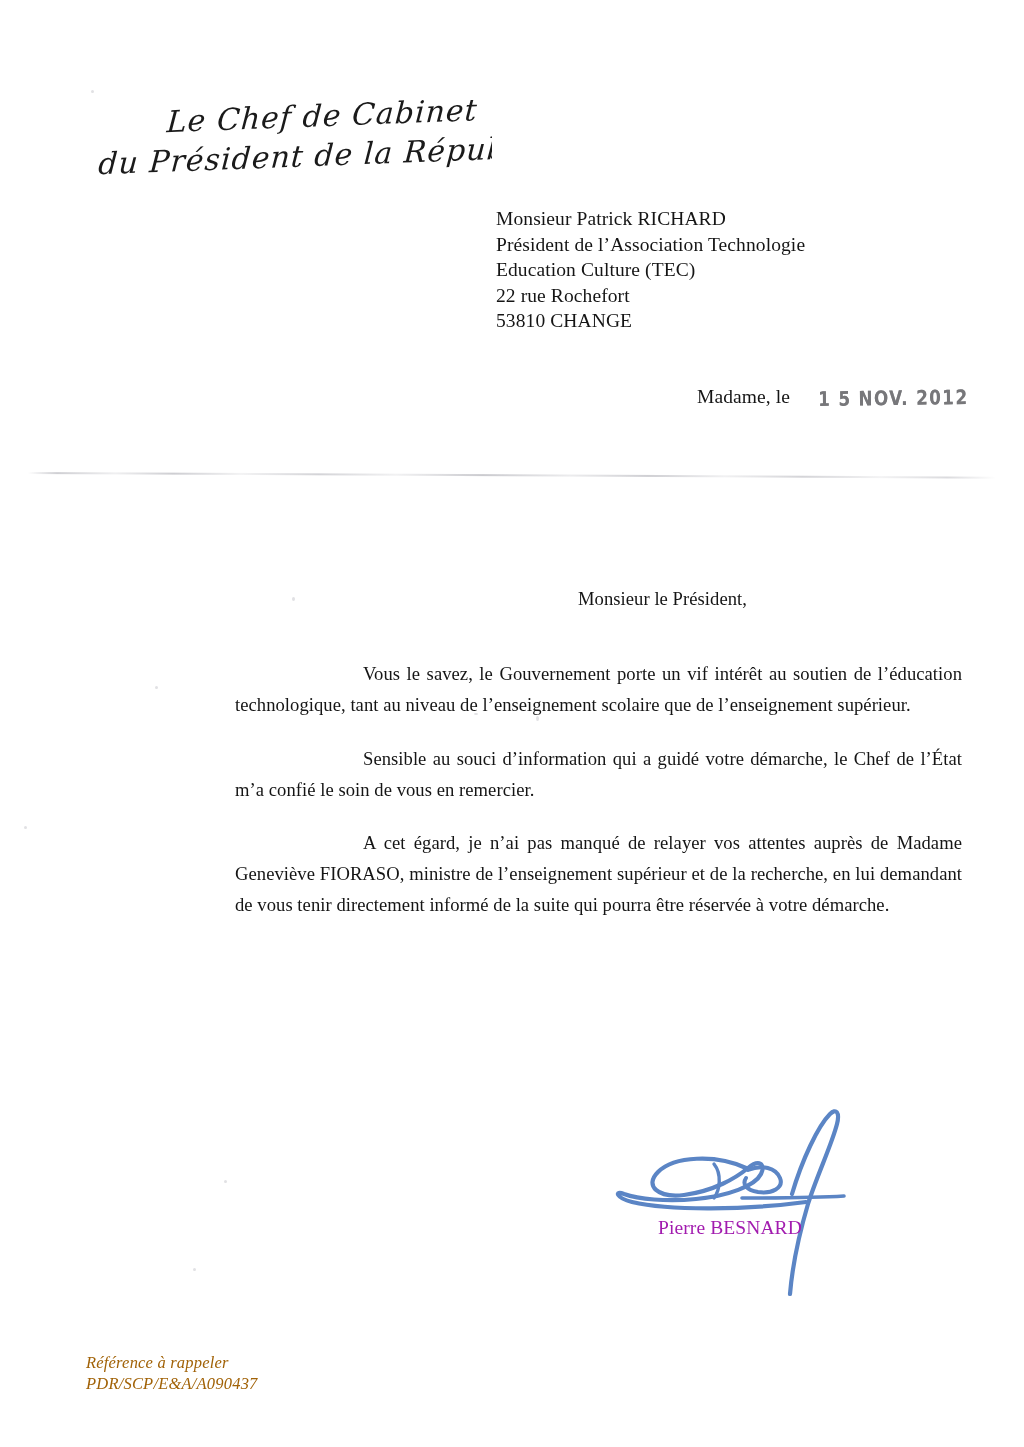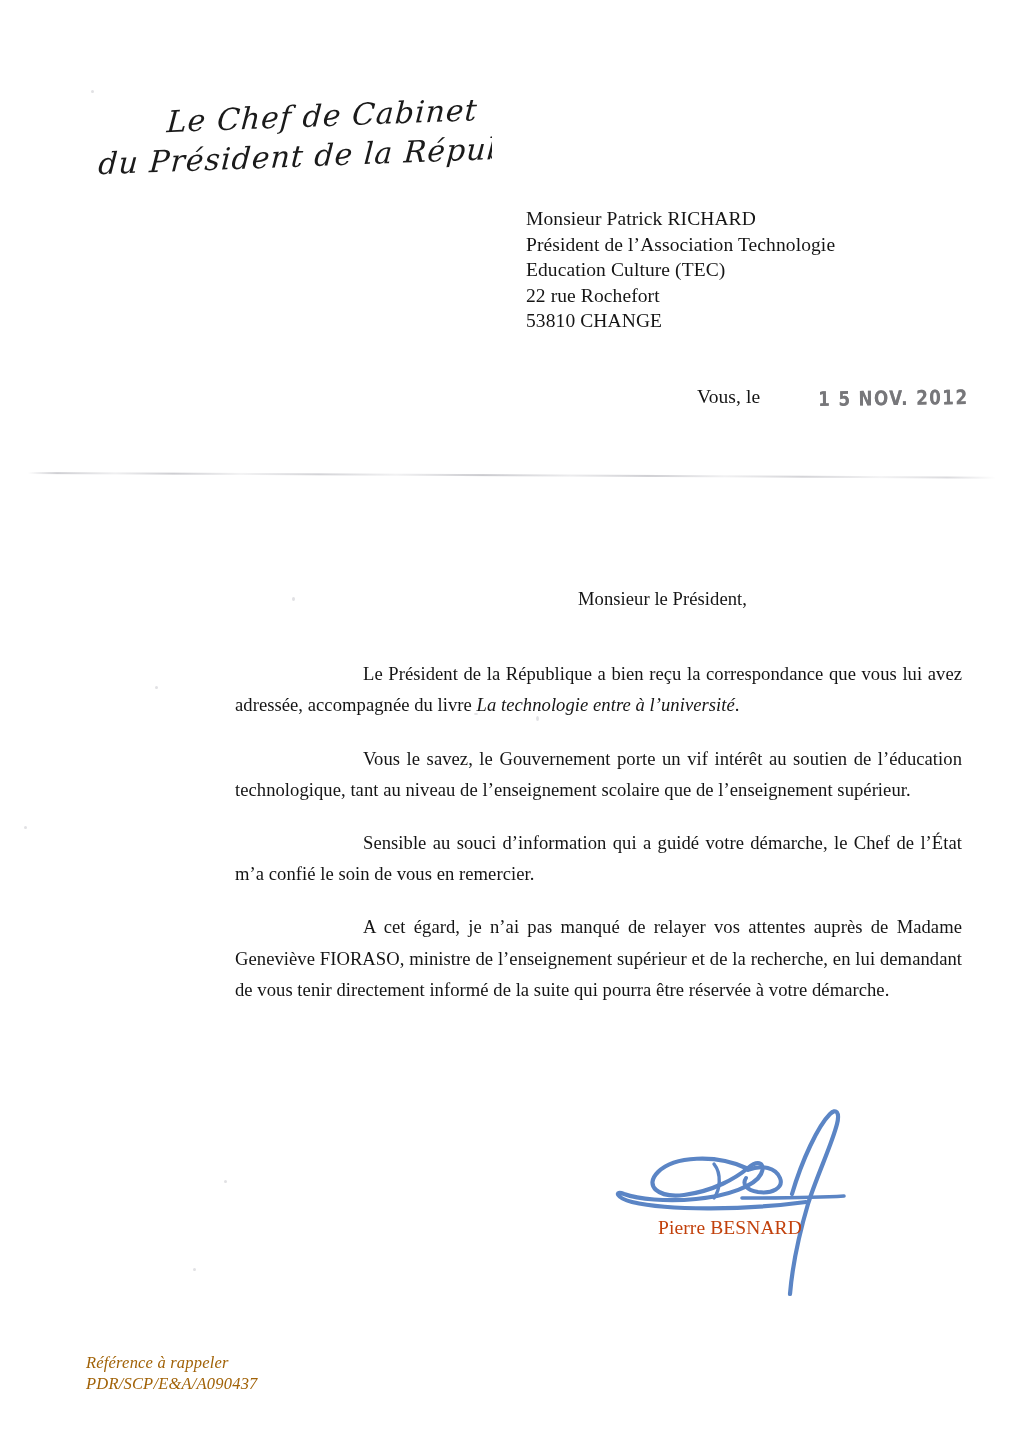--- a/index.html
+++ b/index.html
@@ -59,21 +59,21 @@
     left: 92px;
     top: 96px;
     width: 400px;
     color: #1a1a1a;
   }
   .letterhead svg { display: block; }
 
   
   .address {
     position: absolute;
-    left: 526px;
+    left: 496px;
     top: 206px;
     font-size: 19.5px;
     line-height: 25.5px;
     letter-spacing: .1px;
     white-space: pre;
   }
 
   
   .date-place {
     position: absolute;
@@ -134,21 +134,21 @@
     left: 0;
     top: 0;
     pointer-events: none;
   }
   .sig-name {
     position: absolute;
     left: 62px;
     top: 1217px;
     font-size: 19.5px;
     letter-spacing: .1px;
-    color: #c2410c;
+    color: #a21caf;
     white-space: nowrap;
   }
   .sig-name-wrap {
     position: absolute;
     left: 596px;
     top: 0;
     width: 340px;
   }
 
   
@@ -189,28 +189,27 @@
     </svg>
 
   </div>
 
   <div class="address">Monsieur Patrick RICHARD
 Président de l’Association Technologie
 Education Culture (TEC)
 22 rue Rochefort
 53810 CHANGE</div>
 
-  <div class="date-place">Vous, le</div>
+  <div class="date-place">Madame, le</div>
   <div class="date-stamp">1 5 NOV. 2012</div>
 
   <div class="body">
 
     <p class="salutation">Monsieur le Président,</p>
 
-    <p class="para"><span>Le Président de la République a bien reçu la correspondance que vous lui avez adressée, accompagnée du livre </span><i>La technologie entre à l’université</i><span>.</span></p>
 
     <p class="para">Vous le savez, le Gouvernement porte un vif intérêt au soutien de l’éducation technologique, tant au niveau de l’enseignement scolaire que de l’enseignement supérieur.</p>
 
     <p class="para">Sensible au souci d’information qui a guidé votre démarche, le Chef de l’État m’a confié le soin de vous en remercier.</p>
 
     <p class="para">A cet égard, je n’ai pas manqué de relayer vos attentes auprès de Madame Geneviève FIORASO, ministre de l’enseignement supérieur et de la recherche, en lui demandant de vous tenir directement informé de la suite qui pourra être réservée à votre démarche.</p>
 
   </div>
 
   <div class="sig-block">

